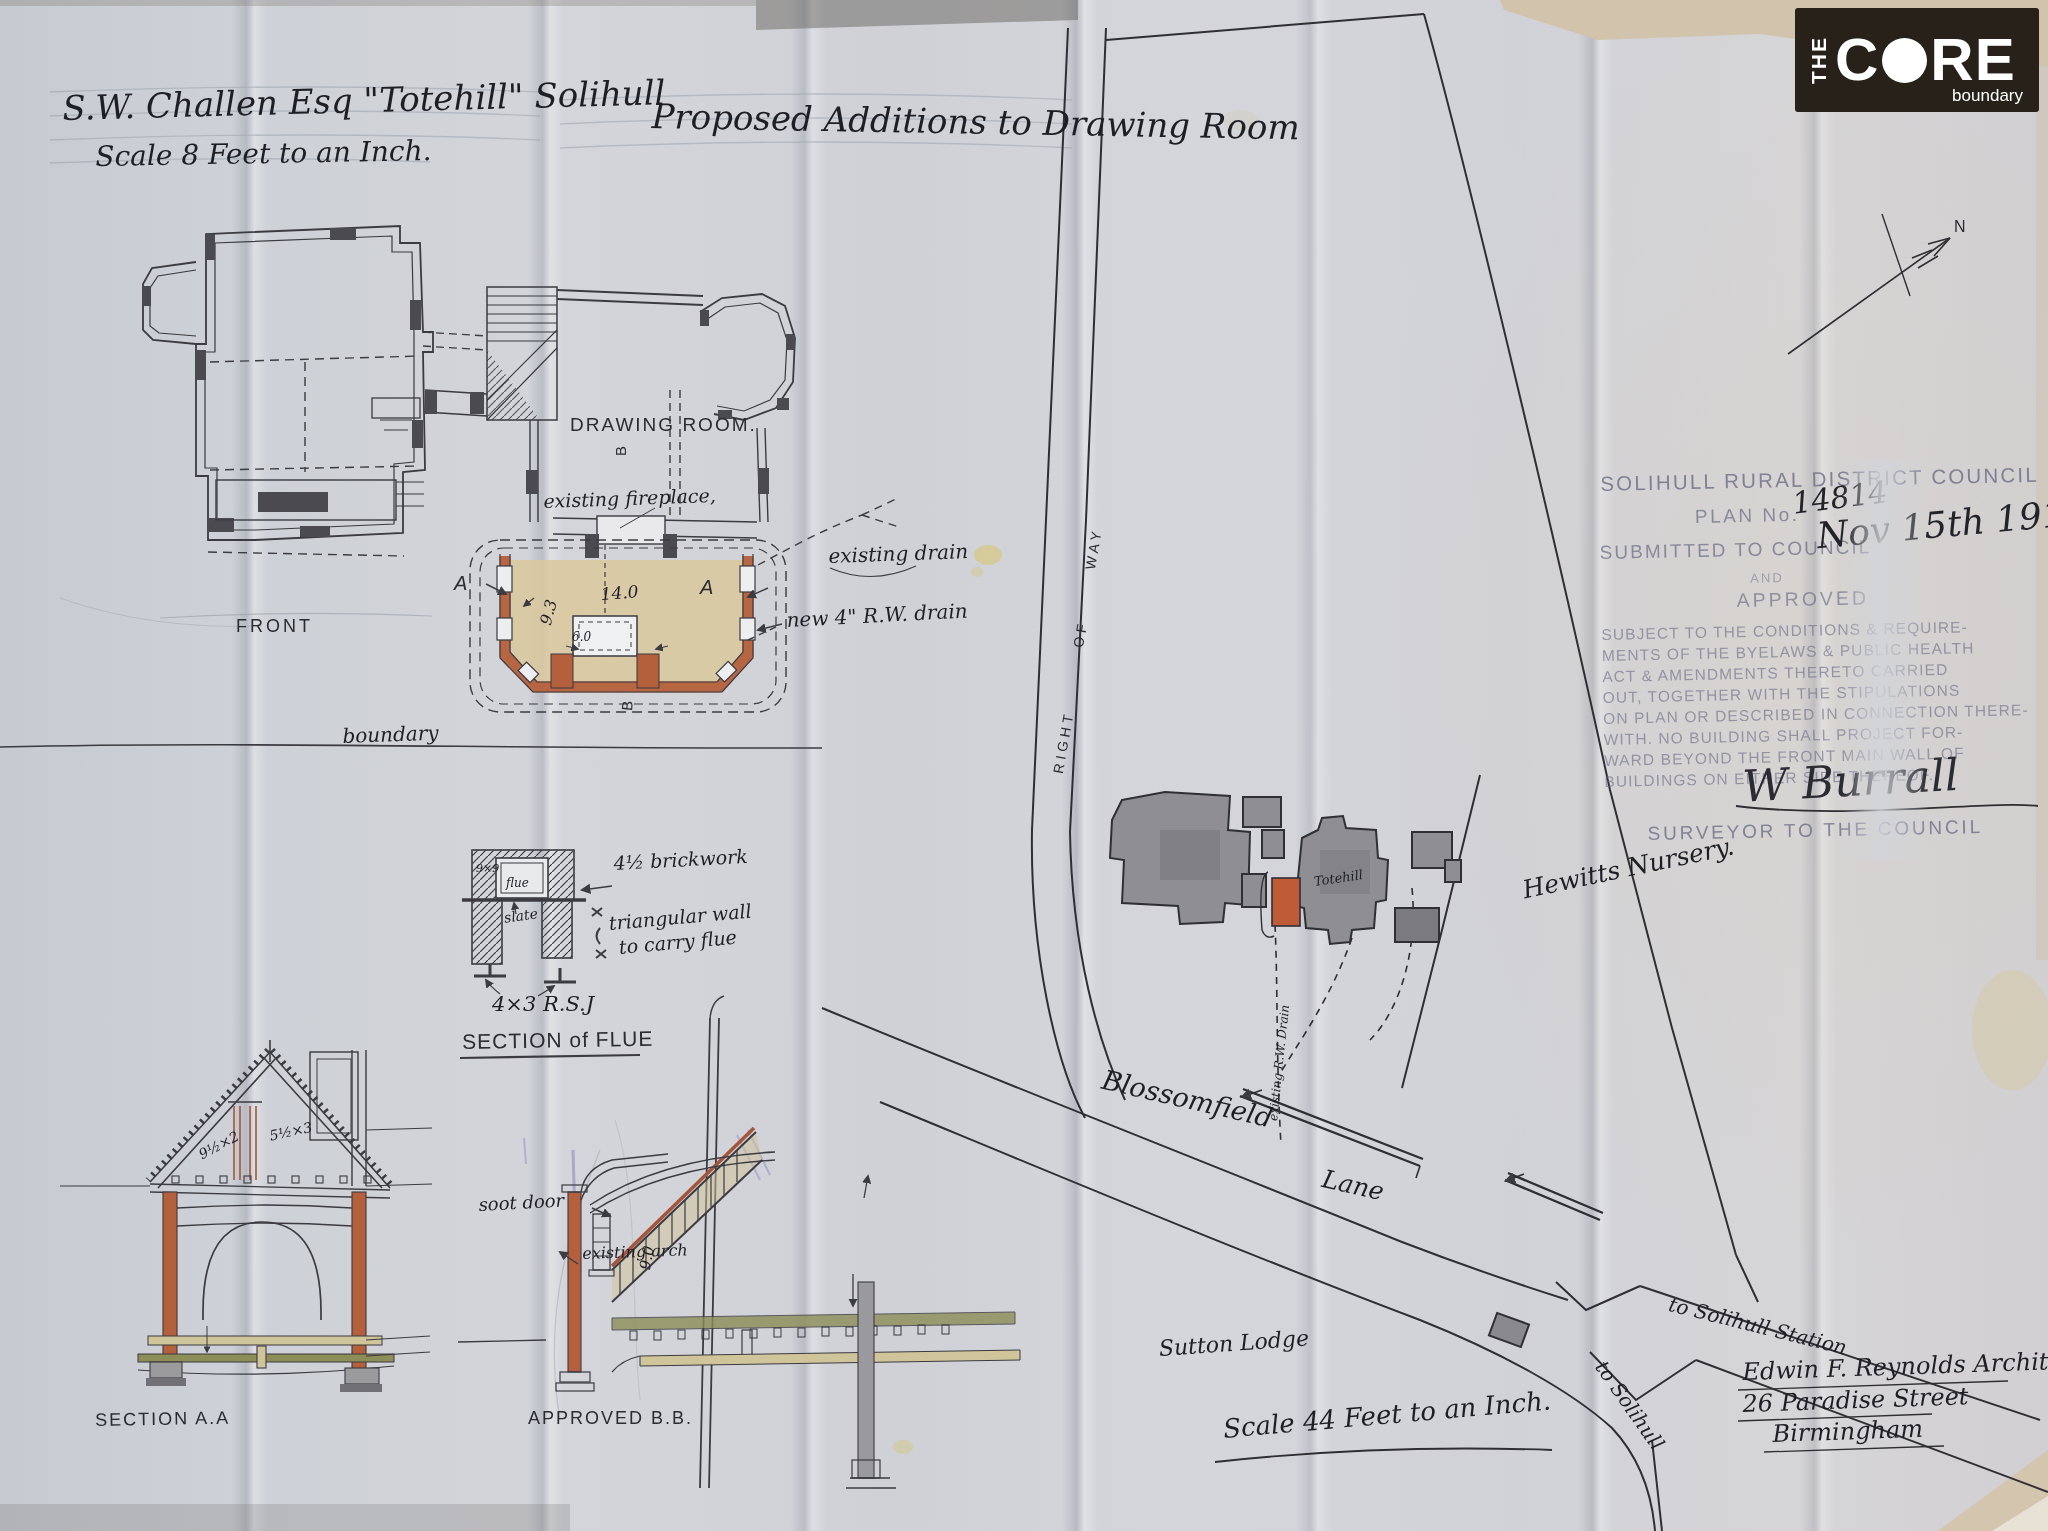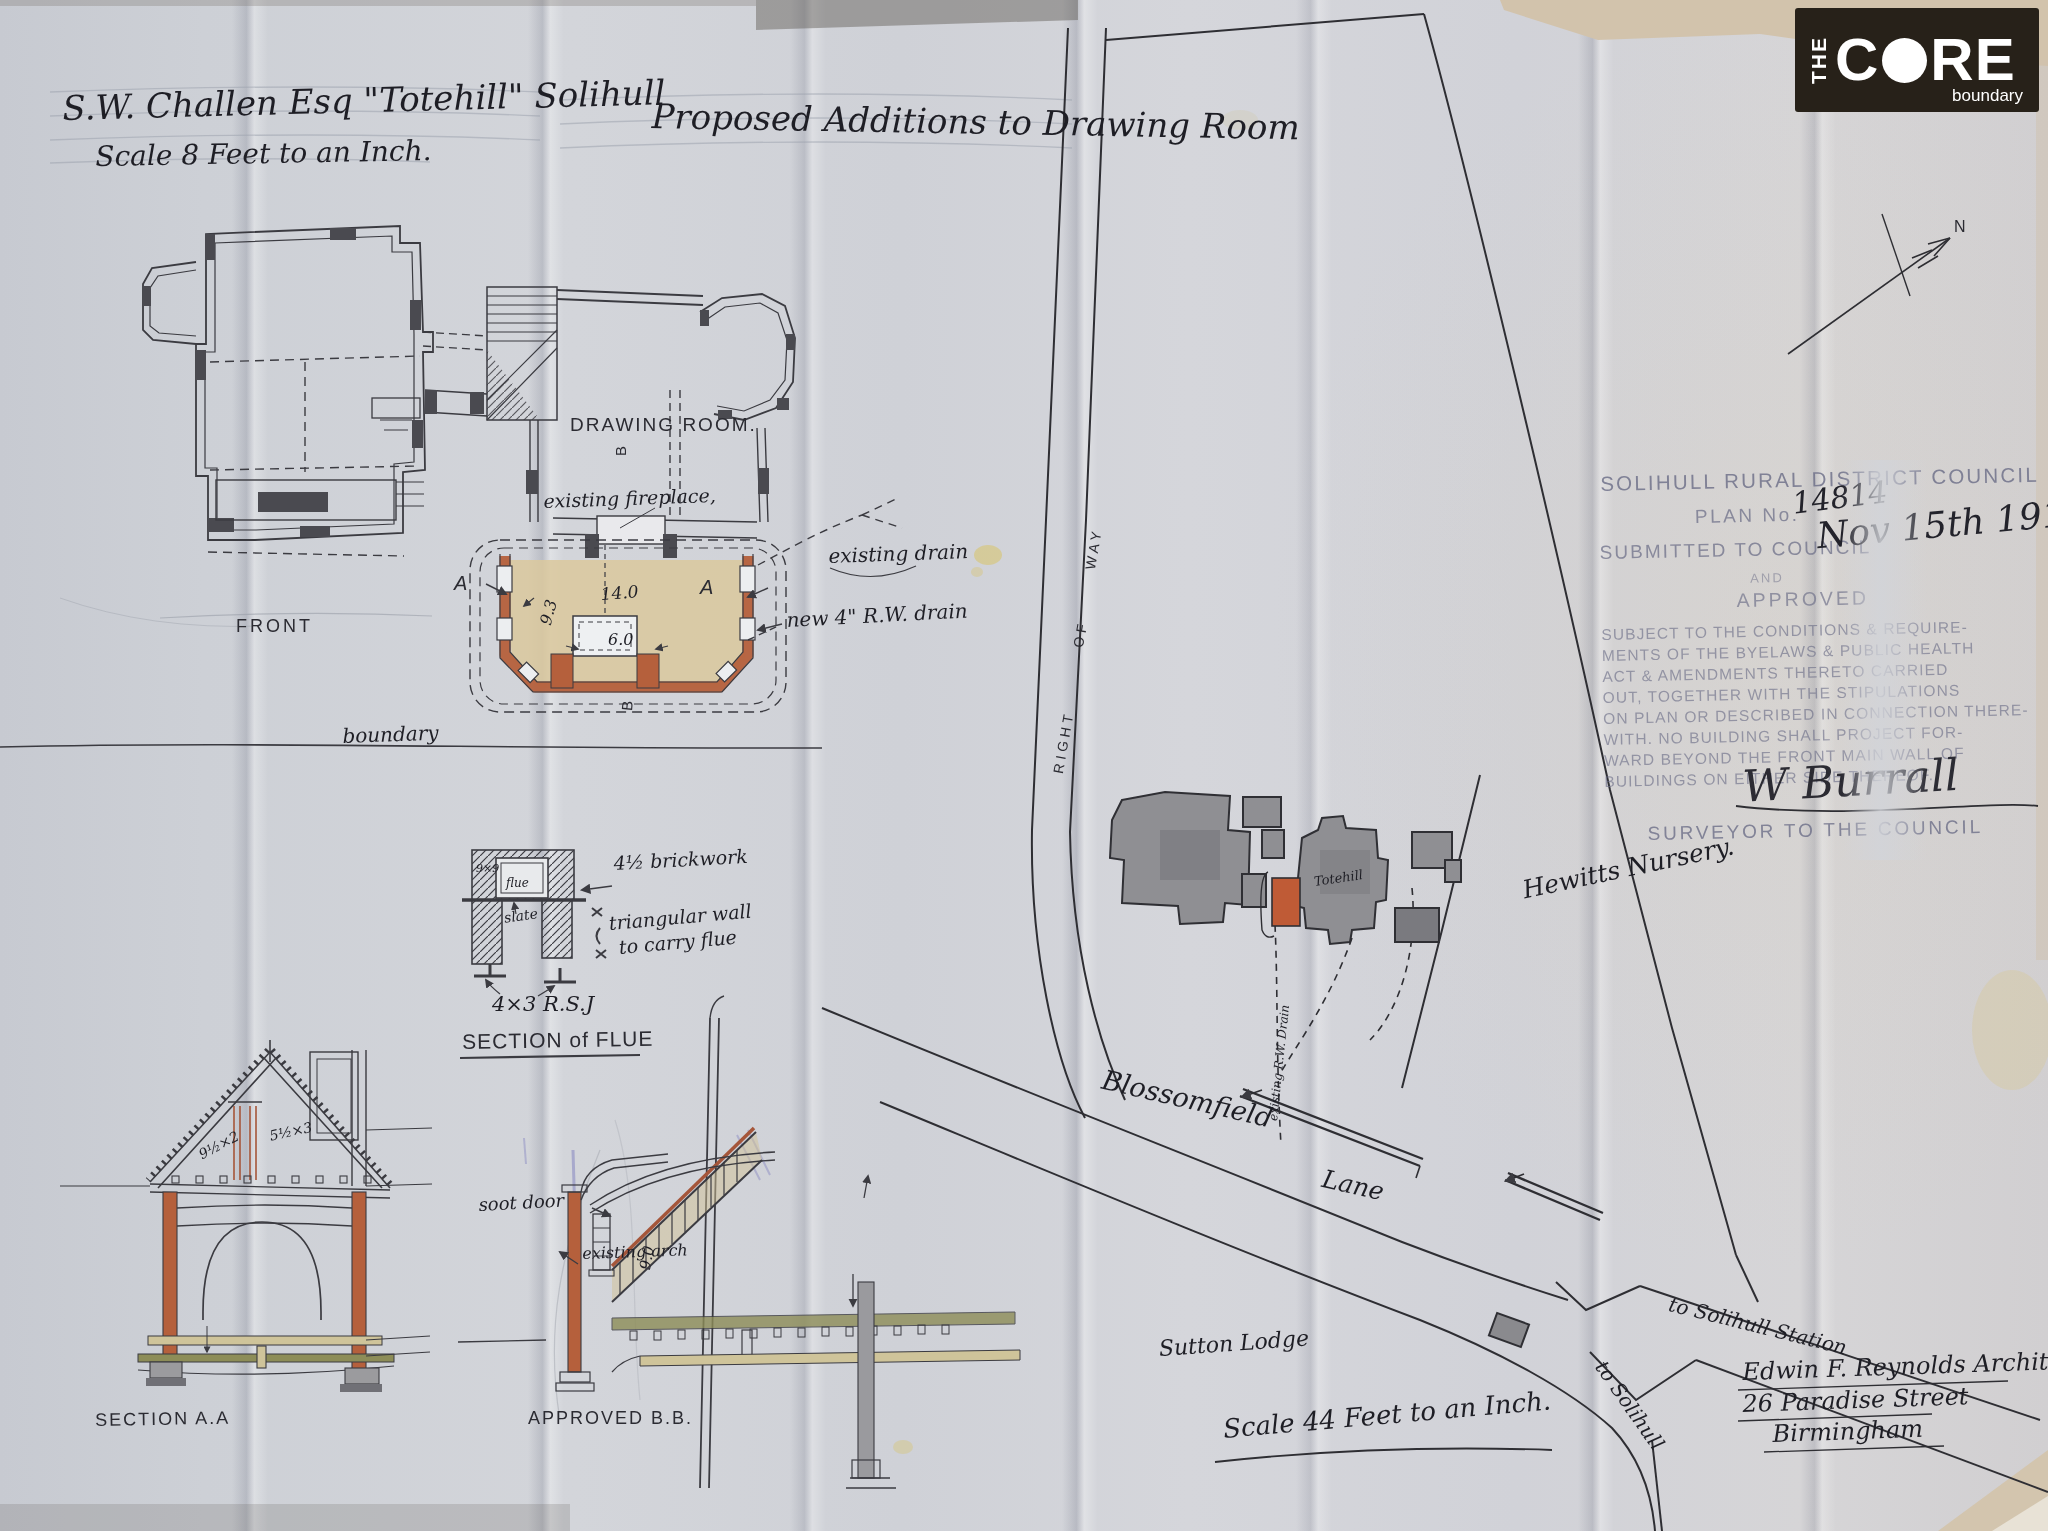--- a/index.html
+++ b/index.html
@@ -382,21 +382,21 @@
   <span class="lb hw" style="left:652px;top:96px;font-size:34px;transform:rotate(1deg)">Proposed Additions to Drawing Room</span>
   <span class="lb hw" style="left:95px;top:140px;font-size:28px;transform:rotate(-1deg)">Scale 8 Feet to an Inch.</span>
 
   <span class="lb print" style="left:570px;top:414px;font-size:19px;letter-spacing:2px">DRAWING ROOM.</span>
   <span class="lb print" style="left:612px;top:456px;font-size:15px;transform:rotate(-90deg)">B</span>
   <span class="lb hw" style="left:543px;top:490px;font-size:19px;transform:rotate(-2deg)">existing fireplace,</span>
   <span class="lb print" style="left:454px;top:572px;font-size:20px;font-style:italic">A</span>
   <span class="lb print" style="left:700px;top:576px;font-size:20px;font-style:italic">A</span>
   <span class="lb hw" style="left:536px;top:622px;font-size:16px;transform:rotate(-75deg)">9.3</span>
   <span class="lb hw" style="left:600px;top:584px;font-size:17px;transform:rotate(-4deg)">14.0</span>
-  <span class="lb hw" style="left:608px;top:630px;font-size:16px">6.0</span>
+  <span class="lb hw" style="left:572px;top:630px;font-size:12px">6.0</span>
   <span class="lb hw" style="left:828px;top:544px;font-size:20px;transform:rotate(-2deg)">existing drain</span>
   <span class="lb hw" style="left:786px;top:608px;font-size:20px;transform:rotate(-3deg)">new 4" R.W. drain</span>
   <span class="lb print" style="left:236px;top:616px;font-size:18px;letter-spacing:3px">FRONT</span>
   <span class="lb hw" style="left:342px;top:724px;font-size:20px;transform:rotate(-2deg)">boundary</span>
   <span class="lb print" style="left:618px;top:710px;font-size:15px;transform:rotate(-85deg)">B</span>
 
   <span class="lb hw" style="left:476px;top:862px;font-size:11px">9×9</span>
   <span class="lb hw" style="left:506px;top:876px;font-size:12px">flue</span>
   <span class="lb hw" style="left:503px;top:910px;font-size:14px;transform:rotate(-8deg)">slate</span>
   <span class="lb hw" style="left:613px;top:852px;font-size:19px;transform:rotate(-3deg)">4½ brickwork</span>

